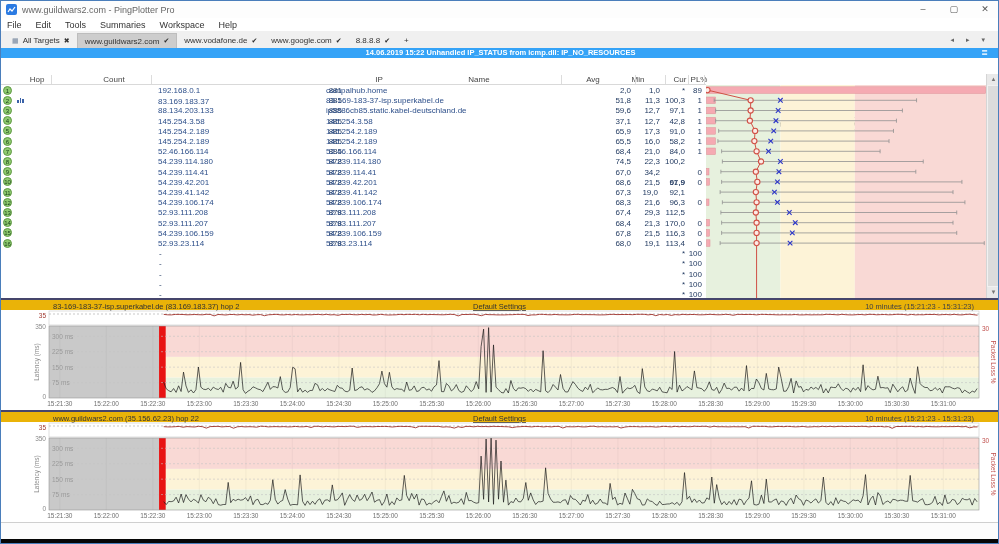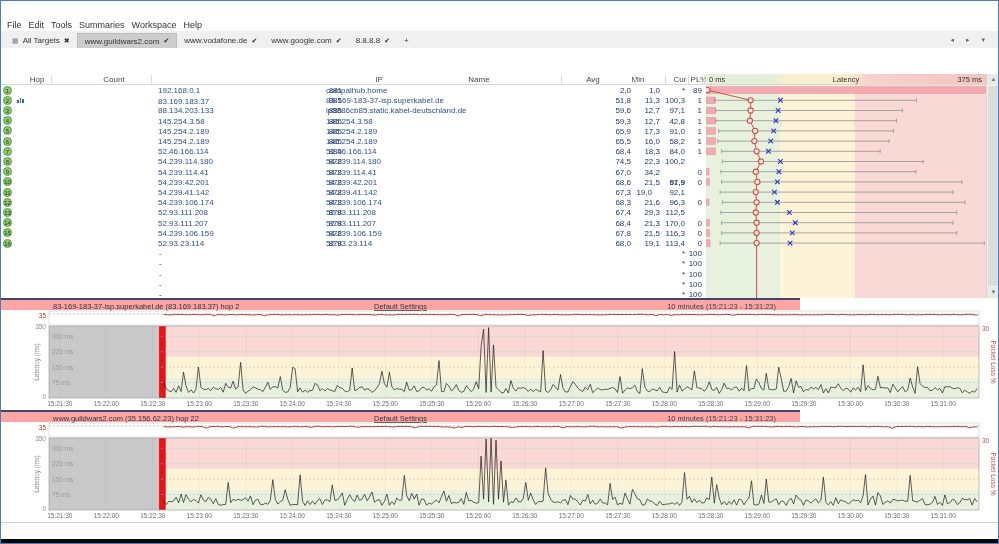--- a/index.html
+++ b/index.html
@@ -5,21 +5,21 @@
   *{box-sizing:border-box;margin:0;padding:0}
   html,body{width:999px;height:544px;overflow:hidden}
   body{font-family:"Liberation Sans",sans-serif;background:#fff;position:relative}
   #win{position:absolute;left:0;top:0;width:999px;height:544px;border:1px solid #4a7ebb;background:#fff;overflow:hidden}
   .abs{position:absolute}
   
   #titlebar{left:0;top:0;width:999px;height:17px;background:#fdfdfd;font-size:9px;color:#666}
   #titletext{left:21px;top:4px}
   .winbtn{top:0;width:30px;height:17px;text-align:center;font-size:9px;color:#555;line-height:17px}
   
-  #menubar{left:0;top:17px;width:999px;height:13px;background:#fff;font-size:9px;color:#333;display:flex;align-items:center;padding-left:6px;gap:7px}
+  #menubar{left:0;top:17px;width:999px;height:13px;background:#fff;font-size:9px;color:#333;display:flex;align-items:center;padding-left:6px;gap:14px}
   
   #tabbar{left:0;top:30px;width:999px;height:17px;background:#f0f0f0;display:flex;align-items:flex-end;padding-left:4px;font-size:8px;color:#333}
   .tab{height:15px;display:flex;align-items:center;gap:4px;padding:0 7px;cursor:default;white-space:nowrap}
   .tab.active{background:#cdcdcd;border:1px solid #bdbdbd;border-bottom:none}
   .tabicon{color:#7a8ba0;font-size:7px}
   .tabclose{font-size:7px;color:#333}
   .tabcheck{font-size:7px;color:#2b2b2b}
   #tabarrows{right:8px;top:35px;font-size:7px;color:#666;letter-spacing:5px}
   
   #alertbar{left:0;top:47px;width:999px;height:10px;background:#35a3f7;color:#fff;font-size:7.5px;font-weight:bold;text-align:center;line-height:10px}
@@ -48,34 +48,44 @@
   .trow{position:absolute;left:0;width:705px;font-size:8px}
   .hopc{position:absolute;left:2px;width:9px;height:9px;border-radius:50%;background:#8fca6f;border:1px solid #5f9a44;color:#163c16;font-size:6px;text-align:center;line-height:8px}
   .cell{position:absolute;white-space:nowrap}
   .c-num{color:#1c355d}
   .c-ip{color:#2d4f8a}
   
   #latscroll{left:985px;top:73px;width:13px;height:224px;background:#f1f1f1;border-left:1px solid #d5d5d5}
   .sbtn{left:0;width:13px;height:11px;background:#e9e9e9;color:#777;font-size:6px;text-align:center;line-height:11px}
   #latthumb{left:1px;top:12px;width:11px;height:200px;background:#dcdcdc}
   
-  .gh{left:0;width:799px;height:12px;border-top:2px solid #45456b;background:#fca5a5;font-size:7.5px;color:#333}
+  .gh{left:0;width:997px;height:12px;border-top:2px solid #45456b;background:#eab308;font-size:7.5px;color:#333}
   .gh .gtitle{position:absolute;left:52px;top:2px}
   .gh .gsettings{position:absolute;left:50%;transform:translateX(-50%);top:2px;text-decoration:underline}
   .gh .grange{position:absolute;right:24px;top:2px;color:#444}
   
   #botscroll{left:0;top:521px;width:999px;height:17px;background:#fcfcfc;border-top:1px solid #cfcfcf}
   #blackbar{left:0;top:538px;width:999px;height:6px;background:#050505}
   svg text{font-family:"Liberation Sans",sans-serif}
 </style>
 </head>
 <body>
 
 <div id="win">
 
+  <div class="abs" id="titlebar">
+    <svg class="abs" style="left:5px;top:3px" width="11" height="11">
+      <rect x="0" y="0" width="11" height="11" rx="2" fill="#2a7ae2"></rect>
+      <polyline points="2,8 4,5 6,7 9,3" fill="none" stroke="#fff" stroke-width="1.2"></polyline>
+    </svg>
+    <span class="abs" id="titletext">www.guildwars2.com - PingPlotter Pro</span>
+    <span class="abs winbtn" style="right:62px">–</span>
+    <span class="abs winbtn" style="right:31px">▢</span>
+    <span class="abs winbtn" style="right:0">✕</span>
+  </div>
 
   <div class="abs" id="menubar">
       <span>File</span>
       <span>Edit</span>
       <span>Tools</span>
       <span>Summaries</span>
       <span>Workspace</span>
       <span>Help</span>
     </div>
 
@@ -98,20 +108,21 @@
         <span class="tabcheck">✔</span>
       </div>
       <div class="tab">
         <span>8.8.8.8</span>
         <span class="tabcheck">✔</span>
       </div>
       <div class="tab">+</div>
     </div>
   <span class="abs" id="tabarrows">◂ ▸ ▾</span>
 
+  <div class="abs" id="alertbar">14.06.2019 15:22 Unhandled IP_STATUS from icmp.dll: IP_NO_RESOURCES</div>
   <span class="abs" id="alerticon">≣</span>
   <div class="abs" id="alertstab">Alerts</div>
 
   <div class="abs" id="targetbar">
     <div class="abs" id="targettitle">
       <b>www.guildwars2.com</b><span> / </span><span>35.156.62.23</span>
     </div>
     <div class="abs" id="pausebtn">
       <span id="pausecirc">❚❚</span>
       <span id="pausecaret">▾</span>
@@ -143,25 +154,20 @@
       <span style="left:679px" class="abs colh">Cur</span>
       <span style="left:698px" class="abs colh">PL%</span>
       <div style="left:50px" class="abs colsep"></div>
       <div style="left:150px" class="abs colsep"></div>
       <div style="left:560px" class="abs colsep"></div>
       <div style="left:634px" class="abs colsep"></div>
       <div style="left:664px" class="abs colsep"></div>
       <div style="left:687px" class="abs colsep"></div>
       <div style="left:703px" class="abs colsep"></div>
     </div>
-  <div class="abs" id="latheader">
-    <span style="position:absolute;left:3px;top:1px">0 ms</span>
-    <span style="position:absolute;left:50%;transform:translateX(-50%);top:1px">Latency</span>
-    <span style="position:absolute;right:4px;top:1px">375 ms</span>
-  </div>
 
   <div class="abs" id="rows">
       <div style="top:0px;height:10.2px" class="trow">
         <span style="top:0.5px" class="hopc">1</span>
         <span style="right:364px;top:1px" class="cell c-num">881</span>
         <span style="left:157px;top:1px" class="cell c-ip">192.168.0.1</span>
         <span style="left:325px;top:1px" class="cell c-ip">compalhub.home</span>
         <span style="right:75px;top:1px" class="cell c-num">2,0</span>
         <span style="right:46px;top:1px" class="cell c-num">1,0</span>
         <span style="right:21px;top:1px" class="cell c-num">*</span>
@@ -190,21 +196,21 @@
         <span style="right:75px;top:1px" class="cell c-num">59,6</span>
         <span style="right:46px;top:1px" class="cell c-num">12,7</span>
         <span style="right:21px;top:1px" class="cell c-num">97,1</span>
         <span style="right:4px;top:1px" class="cell c-num">1</span>
       </div>
       <div style="top:30.599999999999998px;height:10.2px" class="trow">
         <span style="top:0.5px" class="hopc">4</span>
         <span style="right:364px;top:1px" class="cell c-num">885</span>
         <span style="left:157px;top:1px" class="cell c-ip">145.254.3.58</span>
         <span style="left:325px;top:1px" class="cell c-ip">145.254.3.58</span>
-        <span style="right:75px;top:1px" class="cell c-num">59,3</span>
+        <span style="right:75px;top:1px" class="cell c-num">37,1</span>
         <span style="right:46px;top:1px" class="cell c-num">12,7</span>
         <span style="right:21px;top:1px" class="cell c-num">42,8</span>
         <span style="right:4px;top:1px" class="cell c-num">1</span>
       </div>
       <div style="top:40.8px;height:10.2px" class="trow">
         <span style="top:0.5px" class="hopc">5</span>
         <span style="right:364px;top:1px" class="cell c-num">885</span>
         <span style="left:157px;top:1px" class="cell c-ip">145.254.2.189</span>
         <span style="left:325px;top:1px" class="cell c-ip">145.254.2.189</span>
         <span style="right:75px;top:1px" class="cell c-num">65,9</span>
@@ -221,21 +227,21 @@
         <span style="right:46px;top:1px" class="cell c-num">16,0</span>
         <span style="right:21px;top:1px" class="cell c-num">58,2</span>
         <span style="right:4px;top:1px" class="cell c-num">1</span>
       </div>
       <div style="top:61.199999999999996px;height:10.2px" class="trow">
         <span style="top:0.5px" class="hopc">7</span>
         <span style="right:364px;top:1px" class="cell c-num">885</span>
         <span style="left:157px;top:1px" class="cell c-ip">52.46.166.114</span>
         <span style="left:325px;top:1px" class="cell c-ip">52.46.166.114</span>
         <span style="right:75px;top:1px" class="cell c-num">68,4</span>
-        <span style="right:46px;top:1px" class="cell c-num">18,3</span>
+        <span style="right:46px;top:1px" class="cell c-num">21,0</span>
         <span style="right:21px;top:1px" class="cell c-num">84,0</span>
         <span style="right:4px;top:1px" class="cell c-num">1</span>
       </div>
       <div style="top:71.39999999999999px;height:10.2px" class="trow">
         <span style="top:0.5px" class="hopc">8</span>
         <span style="right:364px;top:1px" class="cell c-num">878</span>
         <span style="left:157px;top:1px" class="cell c-ip">54.239.114.180</span>
         <span style="left:325px;top:1px" class="cell c-ip">54.239.114.180</span>
         <span style="right:75px;top:1px" class="cell c-num">74,5</span>
         <span style="right:46px;top:1px" class="cell c-num">22,3</span>
@@ -261,21 +267,21 @@
         <span style="right:46px;top:1px" class="cell c-num">21,5</span>
         <span style="right:21px;top:1px" class="cell c-num">61,9</span>
         <span style="right:4px;top:1px" class="cell c-num">0</span>
       </div>
       <div style="top:102px;height:10.2px" class="trow">
         <span style="top:0.5px" class="hopc">11</span>
         <span style="right:364px;top:1px" class="cell c-num">878</span>
         <span style="left:157px;top:1px" class="cell c-ip">54.239.41.142</span>
         <span style="left:325px;top:1px" class="cell c-ip">54.239.41.142</span>
         <span style="right:75px;top:1px" class="cell c-num">67,3</span>
-        <span style="right:54px;top:1px" class="cell c-num">19,0</span>
+        <span style="right:48px;top:1px" class="cell c-num">19,0</span>
         <span style="right:21px;top:1px" class="cell c-num">92,1</span>
         <span style="right:4px;top:1px" class="cell c-num"></span>
       </div>
       <div style="top:112.19999999999999px;height:10.2px" class="trow">
         <span style="top:0.5px" class="hopc">12</span>
         <span style="right:364px;top:1px" class="cell c-num">878</span>
         <span style="left:157px;top:1px" class="cell c-ip">54.239.106.174</span>
         <span style="left:325px;top:1px" class="cell c-ip">54.239.106.174</span>
         <span style="right:75px;top:1px" class="cell c-num">68,3</span>
         <span style="right:46px;top:1px" class="cell c-num">21,6</span>

